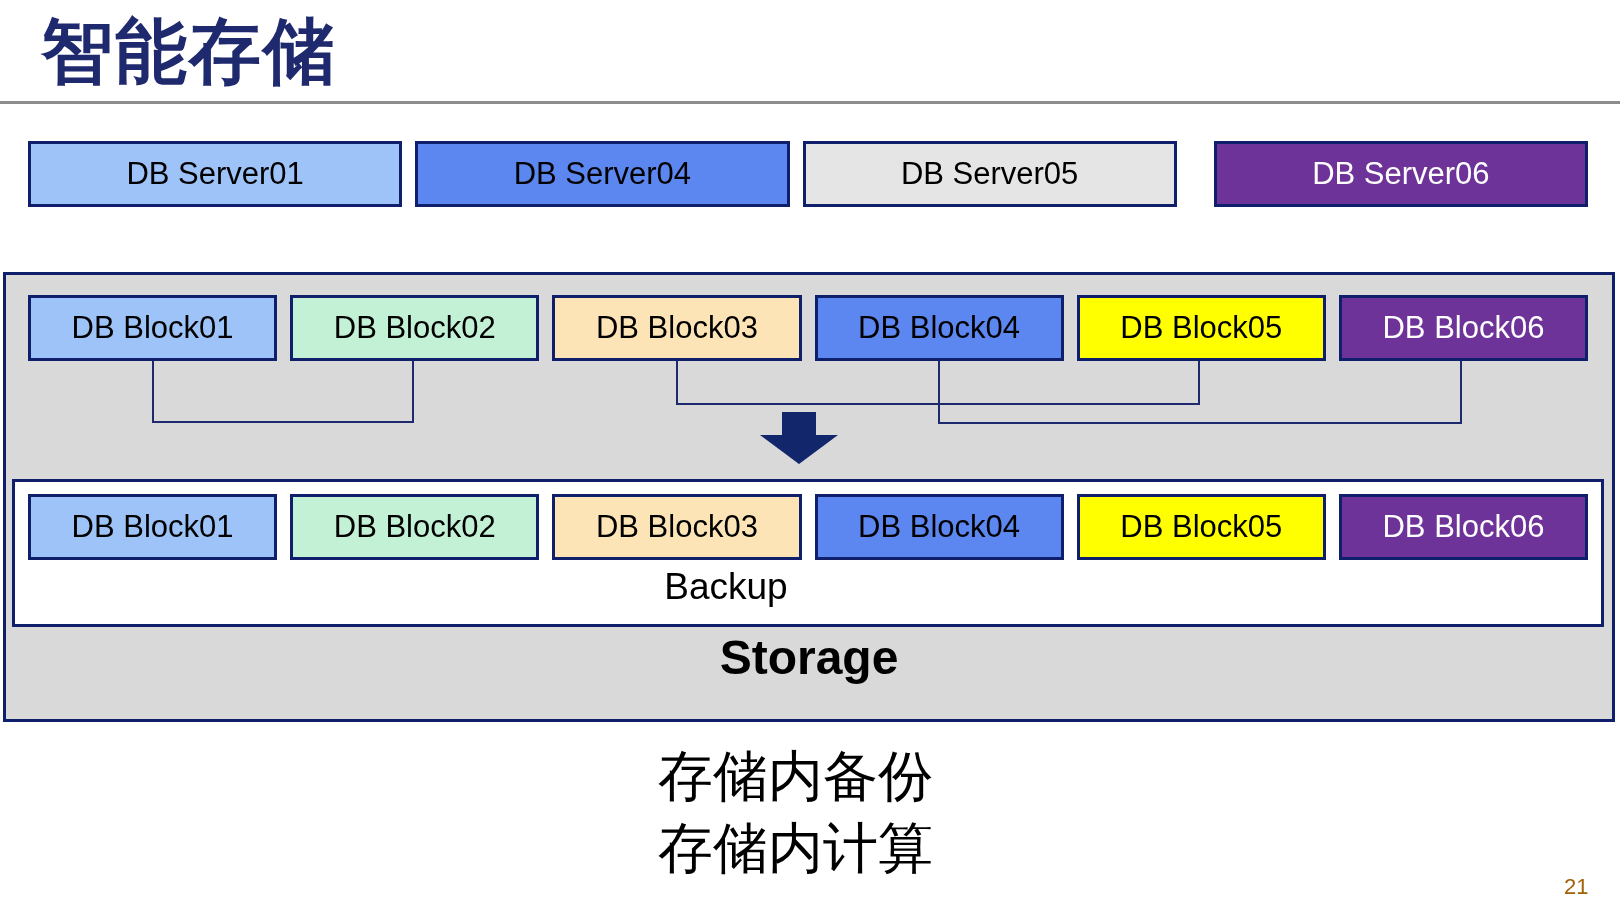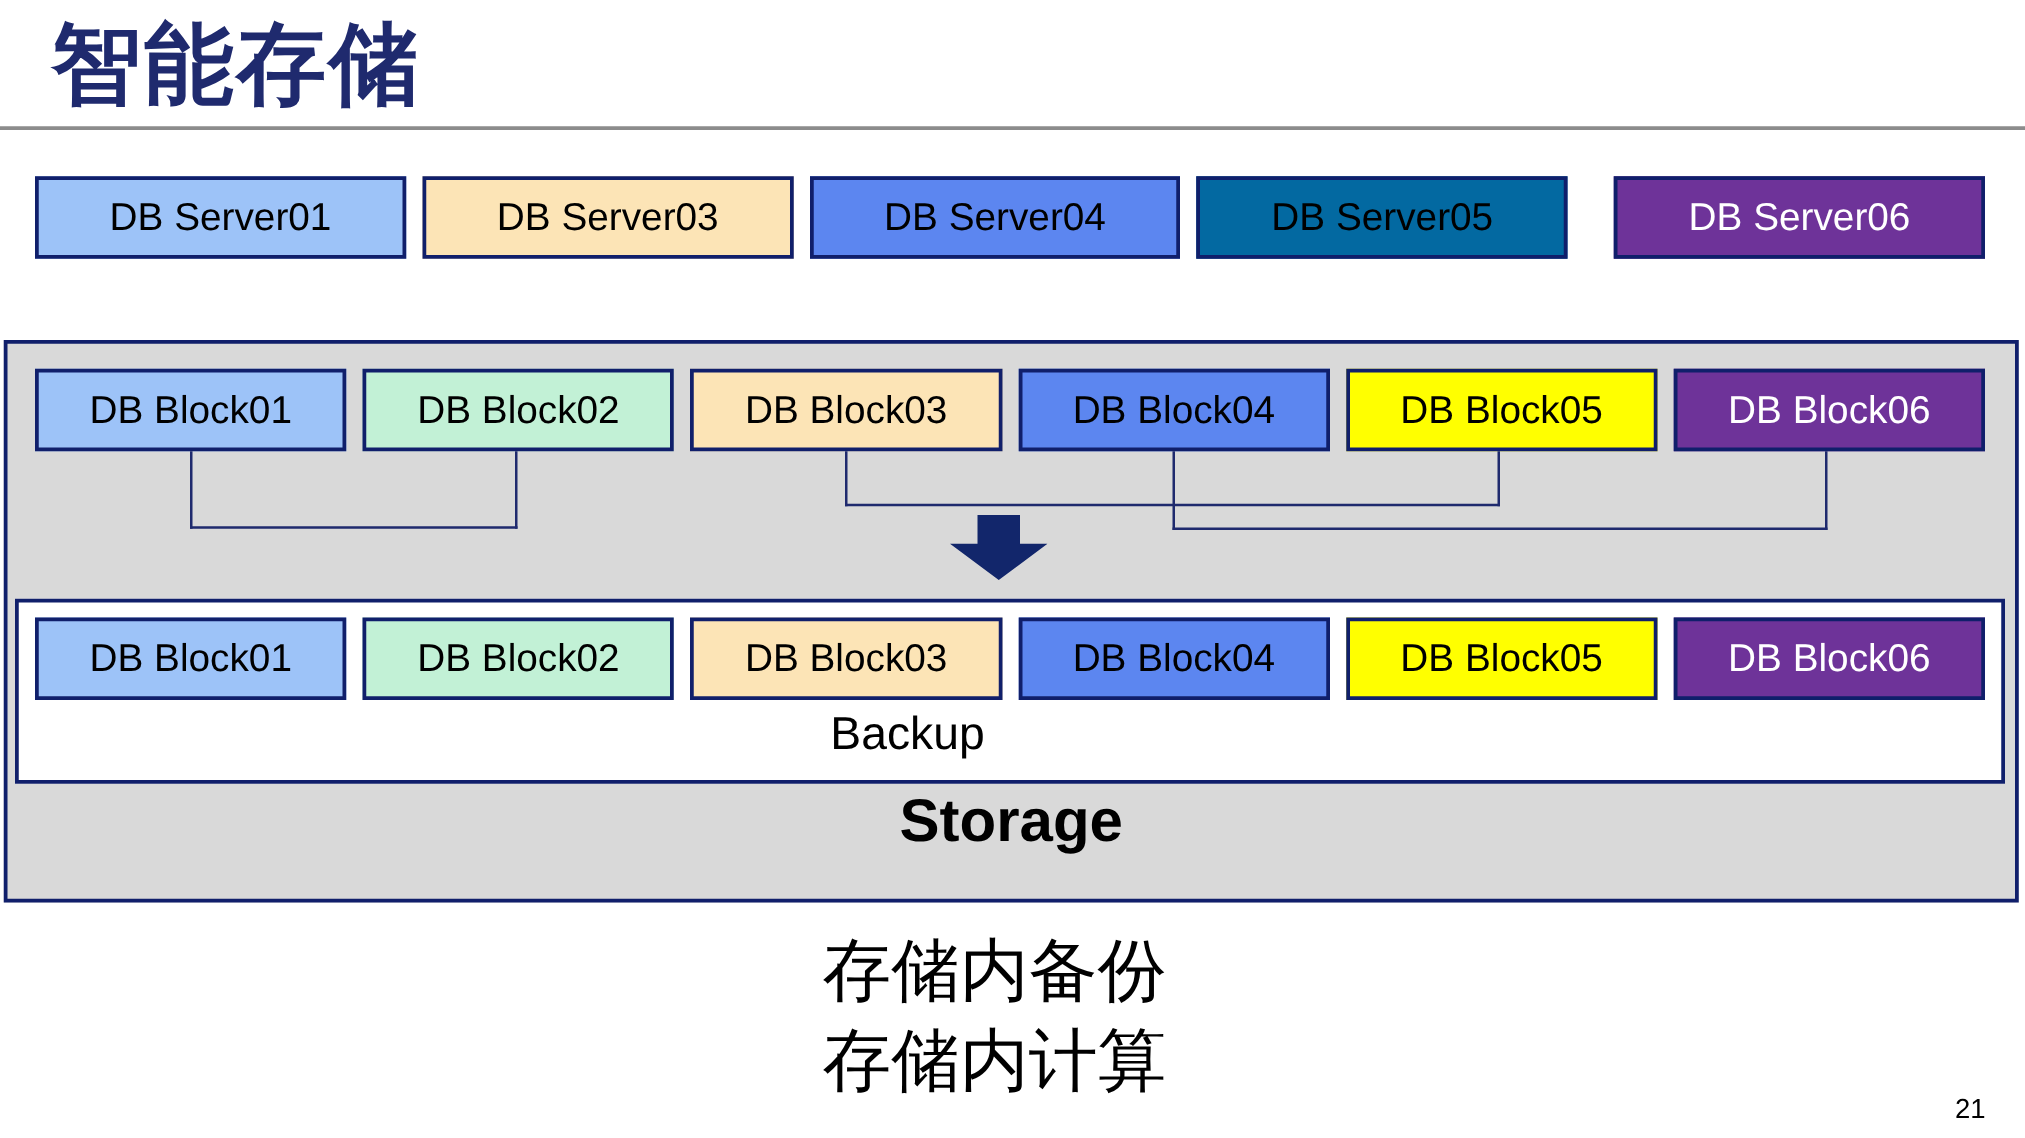--- a/index.html
+++ b/index.html
@@ -40,23 +40,22 @@
 <body>
 
 <div class="slide">
 
   <div class="title" style="color: rgb(31, 42, 110); margin-left: 16px;">智能存储</div>
 
   <div class="title-rule" style="background-color: rgb(140, 140, 140);"></div>
 
   <div class="box-row row-servers">
     <div class="box" style="background-color: rgb(157, 195, 248); color: rgb(0, 0, 0);">DB Server01</div>
-    <div class="box" style="background-color: rgb(252, 228, 182); color: rgb(0, 0, 0);">DB Server03</div>
     <div class="box" style="background-color: rgb(92, 134, 240); color: rgb(0, 0, 0);">DB Server04</div>
-    <div class="box" style="background-color: #0369a1; color: rgb(0, 0, 0);">DB Server05</div>
+    <div class="box" style="background-color: #e5e5e5; color: rgb(0, 0, 0);">DB Server05</div>
     <div class="box" style="background-color: rgb(110, 51, 153); color: rgb(255, 255, 255); margin-left: 24px;">DB Server06</div>
   </div>
 
   <div class="storage-container" style="background-color: rgb(217, 217, 217); border-color: rgb(16, 31, 107);"></div>
 
   <div class="box-row row-blocks-top">
     <div class="box" style="background-color: rgb(157, 195, 248); color: rgb(0, 0, 0);">DB Block01</div>
     <div class="box" style="background-color: rgb(194, 241, 214); color: rgb(0, 0, 0);">DB Block02</div>
     <div class="box" style="background-color: rgb(252, 228, 182); color: rgb(0, 0, 0);">DB Block03</div>
     <div class="box" style="background-color: rgb(92, 134, 240); color: rgb(0, 0, 0);">DB Block04</div>
@@ -85,15 +84,15 @@
 
   <div class="backup-label">Backup</div>
 
   <div class="storage-label">Storage</div>
 
   <div class="notes">
     <div>存储内备份</div>
     <div>存储内计算</div>
   </div>
 
-  <div class="page-number" style="color: #000000;">21</div>
+  <div class="page-number" style="color: #a16207;">21</div>
 
 </div>
 
 </body></html>

